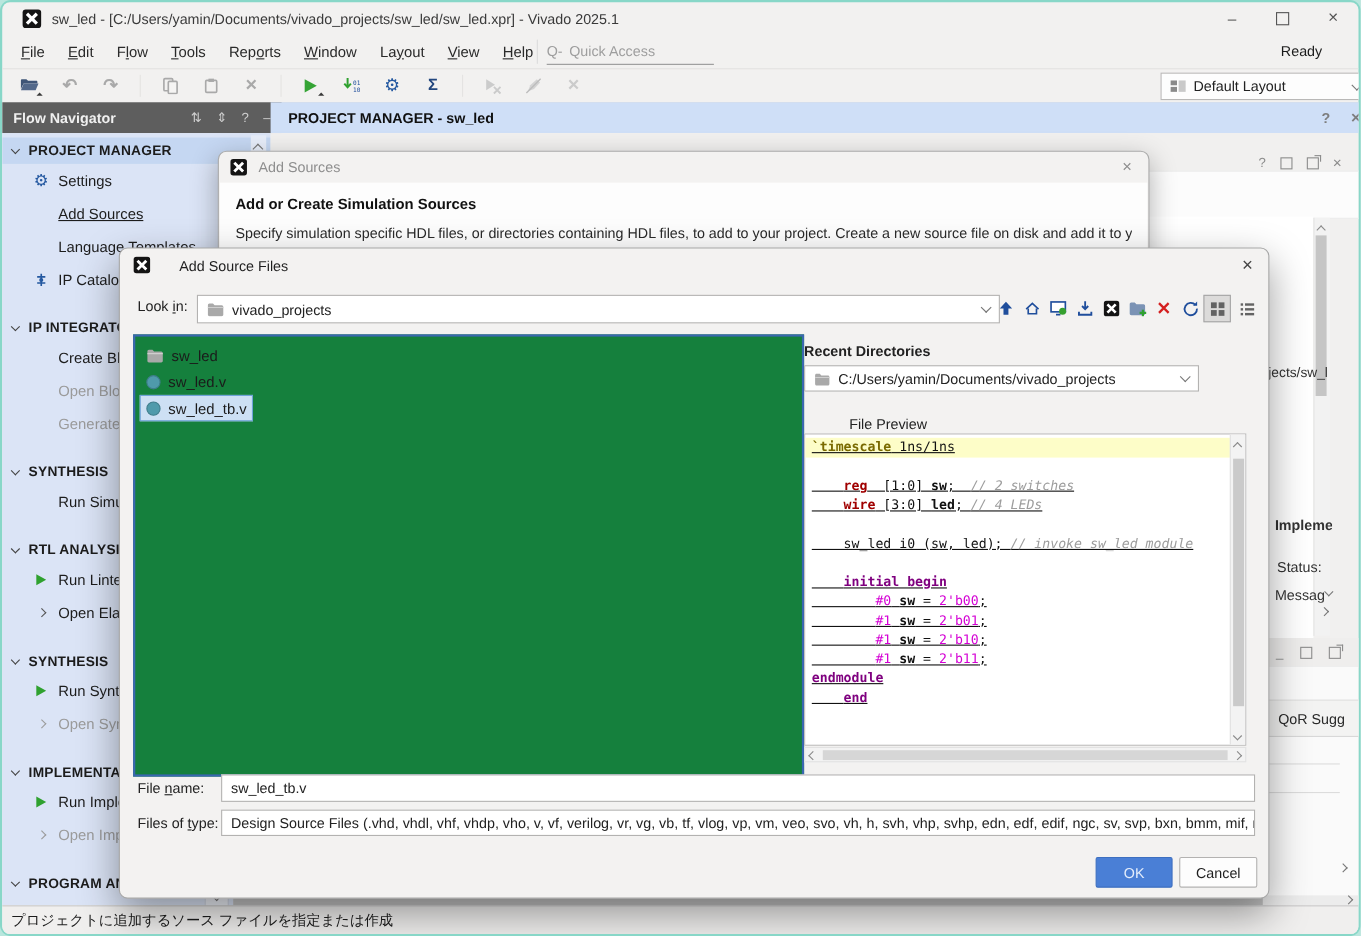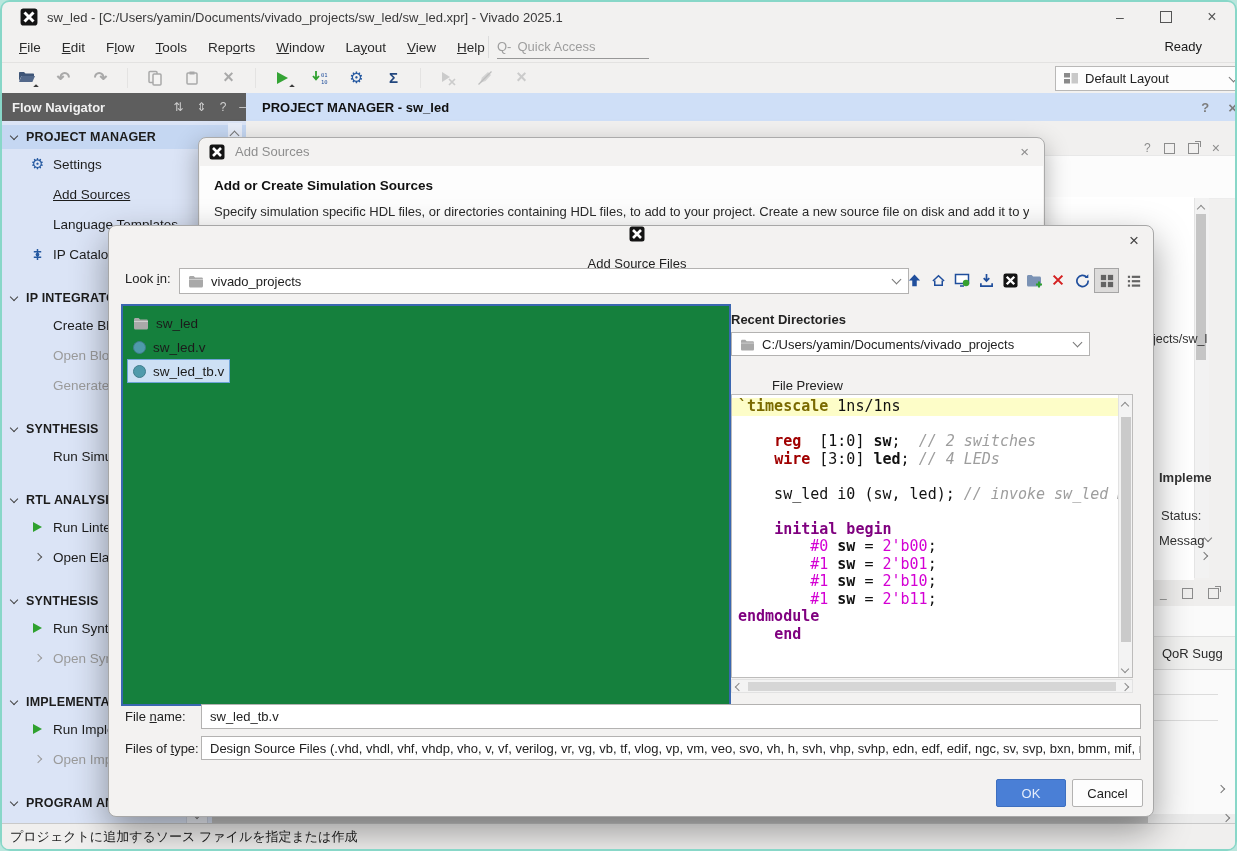--- a/index.html
+++ b/index.html
@@ -78,38 +78,38 @@
   .statusbar{left:0;right:0;top:821px;height:26px;background:#f0efee;border-top:1px solid #c9c9c9;display:flex;align-items:center;padding-left:8px;color:#1c1c1c;}
   
   .dlg1{left:196px;top:135px;width:845px;height:430px;background:#f3f2f1;border:1px solid #ababab;border-radius:8px;box-shadow:0 8px 24px rgba(0,0,0,.30);z-index:10;}
   .dlg1-title{height:27px;display:flex;align-items:center;gap:10px;padding-left:10px;color:#8e8e8e;}
   .dlg1-x{margin-left:auto;padding-right:15px;color:#8e8e8e;font-size:15px;}
   .dlg1-body{position:absolute;left:1px;right:1px;top:28px;bottom:1px;background:#fdfdfd;padding:12px 14px;overflow:hidden;}
   .dlg1-h{font-weight:bold;font-size:13.5px;color:#111;margin-bottom:11px;}
   .dlg1-p{color:#2a2a2a;white-space:nowrap;overflow:hidden;}
   
   .dlg2{left:106px;top:223px;width:1044px;height:590px;background:#f3f2f1;border:1px solid #a7a7a7;border-radius:8px;box-shadow:0 14px 36px rgba(0,0,0,.38);z-index:20;}
-  .d2-title{position:absolute;left:0;top:0;right:0;height:30px;display:flex;align-items:center;gap:14px;padding-left:12px;color:#1e1e1e;flex-direction:column;}
+  .d2-title{position:absolute;left:0;top:0;right:0;height:30px;display:flex;align-items:center;gap:26px;padding-left:12px;color:#1e1e1e;}
   .d2-x{position:absolute;right:14px;top:5px;font-size:17px;color:#444;}
   .d2-lookin-label{position:absolute;left:16px;top:40px;height:25px;line-height:25px;}
   .d2-lookin{position:absolute;left:70px;top:42px;width:712px;height:24px;background:#fff;border:1px solid #b3b2b1;display:flex;align-items:center;gap:7px;padding:0 8px;}
   .d2-tools{position:absolute;left:796px;top:42px;height:24px;display:flex;align-items:center;gap:6px;}
   .ti{width:18px;height:18px;display:flex;align-items:center;justify-content:center;}
   .d2-views{position:absolute;left:985px;top:42px;display:flex;gap:2px;}
   .d2-viewbtn{width:23px;height:23px;display:flex;align-items:center;justify-content:center;border:1px solid transparent;}
   .d2-viewbtn.pressed{background:#dcdbda;border-color:#a5a5a5;}
   .d2-filelist{position:absolute;left:12px;top:78px;width:598px;height:388px;background:#15803d;border:2px solid #3a67b0;padding:5px 4px;overflow:hidden;}
   .f-row{height:22px;display:flex;align-items:center;gap:7px;padding:0 5px;font-size:13.5px;width:max-content;border:1px solid transparent;color:#1b1b1b;}
   .f-row.sel{background:#cde0f4;border-color:#6ea3d8;}
   .vdot{width:13px;height:13px;border-radius:50%;background:#4f9aab;border:1px solid #3f7d8c;box-sizing:border-box;}
   .d2-recent-label{position:absolute;left:622px;top:86px;font-weight:bold;}
   .d2-recent{position:absolute;left:622px;top:106px;width:359px;height:24px;background:#fff;border:1px solid #b3b2b1;display:flex;align-items:center;gap:7px;padding:0 8px;box-sizing:border-box;}
   .d2-preview-label{position:absolute;left:622px;top:152px;font-weight:normal;padding-left:41px;}
   .d2-preview{position:absolute;left:622px;top:168px;width:402px;height:284px;background:#fff;border:1px solid #bdbcbb;box-sizing:border-box;}
-  .code{position:absolute;left:0;top:0;right:13px;bottom:0;overflow:hidden;padding-top:3px;font-family:"DejaVu Sans Mono",monospace;font-size:15px;color:#111;}
+  .code{position:absolute;left:0;top:0;right:13px;bottom:0;overflow:hidden;padding-top:3px;font-family:"DejaVu Sans Mono",monospace;font-size:12px;color:#111;text-decoration:underline;}
   .cl{height:17.5px;line-height:17.5px;white-space:pre;padding-left:6px;}
   .cl.hl{background:#fdfdc8;}
   .tk-dir{color:#7a6a00;font-weight:bold;}
   .tk-kw{color:#7f007f;font-weight:bold;}
   .tk-typ{color:#a00000;font-weight:bold;}
   .tk-id{color:#111;font-weight:bold;}
   .tk-cm{color:#9d9d9d;font-style:italic;}
   .tk-num{color:#d400d4;}
   .tk-sys{color:#99004d;font-weight:bold;}
   .pv-vs{position:absolute;right:0;top:0;width:13px;bottom:0;background:#f3f3f3;border-left:1px solid #e2e2e2;}

